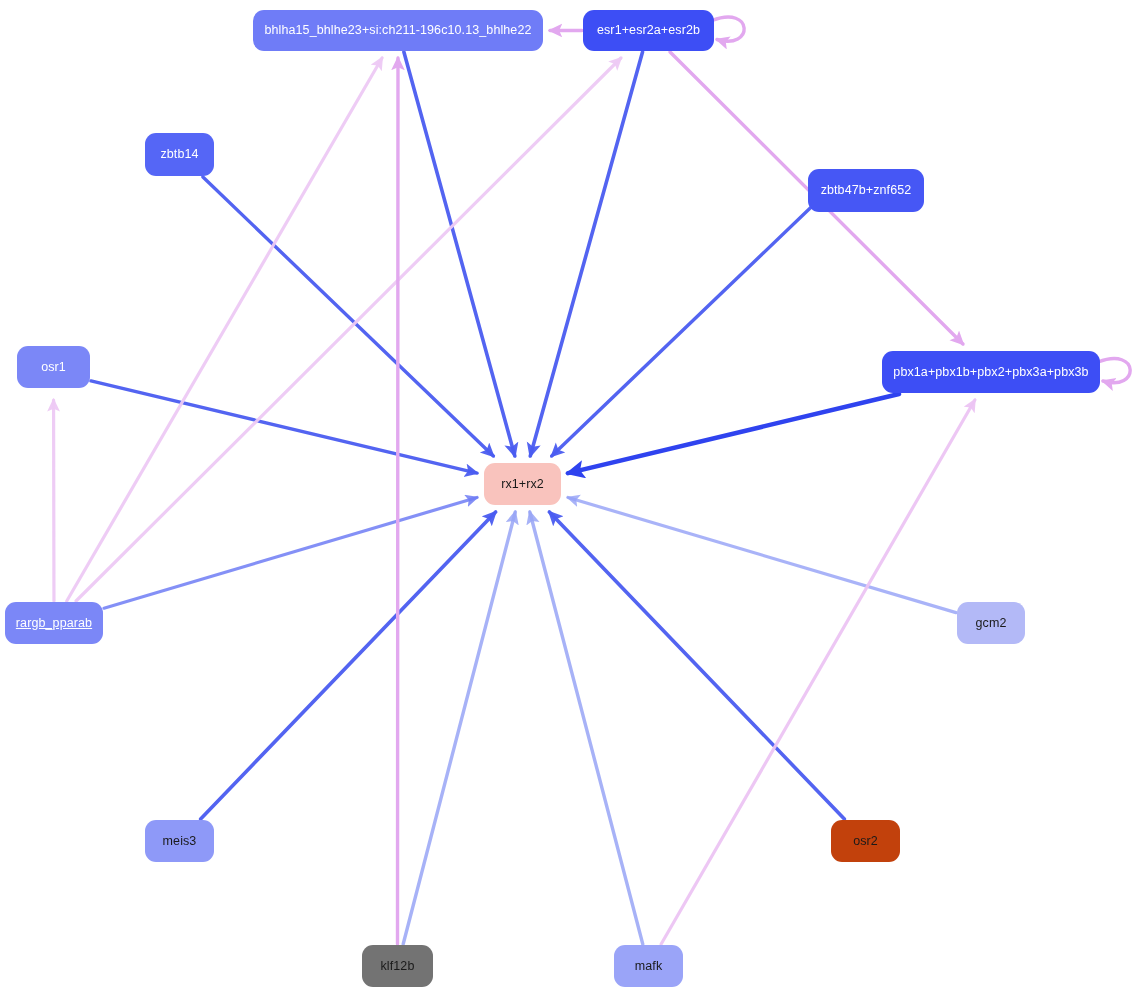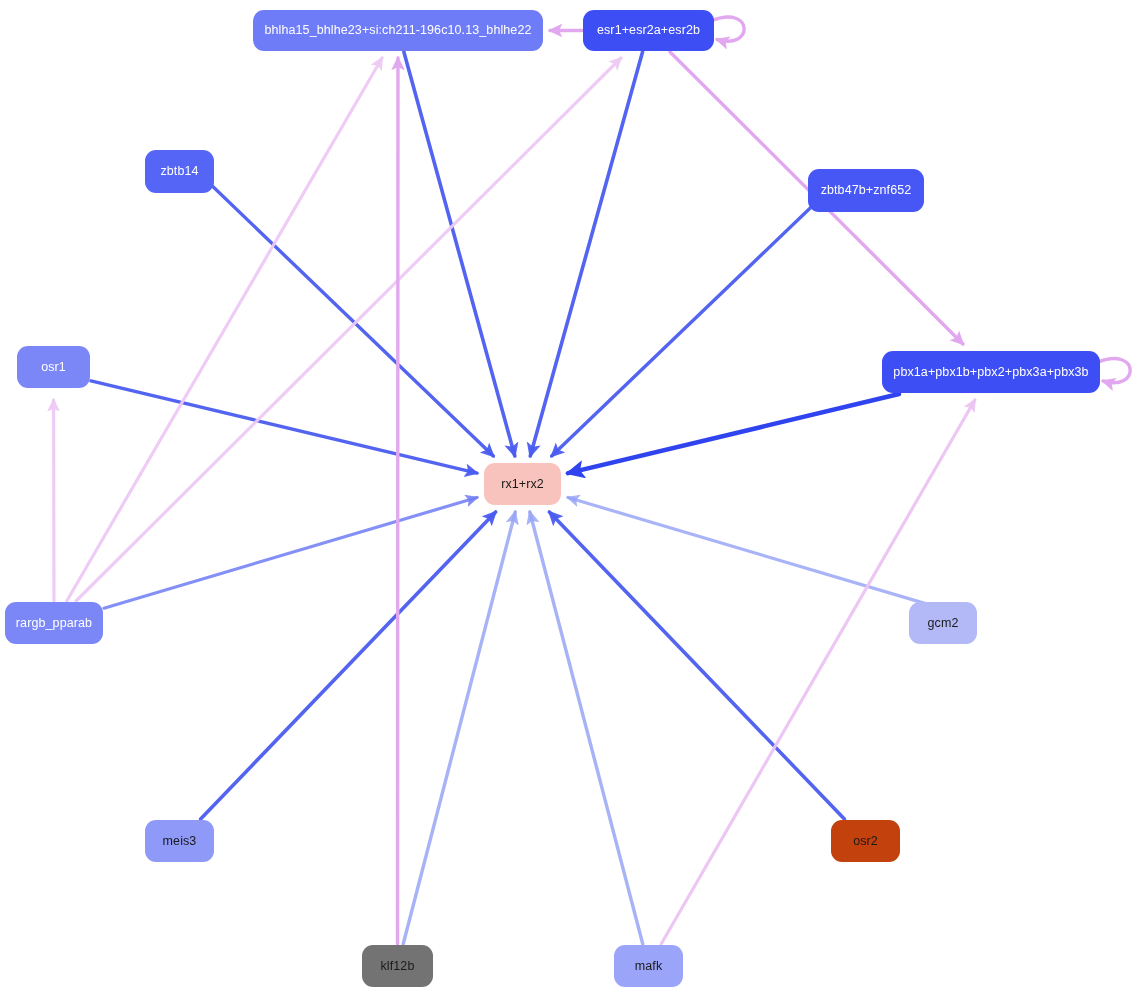--- a/index.html
+++ b/index.html
@@ -64,39 +64,39 @@
       <path d="M66.77299578059072,601 L382.0337552742616,58" fill="none" stroke="#edc9f4" stroke-opacity="0.95" stroke-width="3.2" stroke-linecap="round" marker-end="url(#edc9f4095)"></path>
       <path d="M76.07426160337553,601 L620.9071729957806,58" fill="none" stroke="#edc9f4" stroke-opacity="0.95" stroke-width="3.2" stroke-linecap="round" marker-end="url(#edc9f4095)"></path>
       <path d="M397.51175841795833,944 L397.9853019775521,58" fill="none" stroke="#e2a8ef" stroke-opacity="1" stroke-width="3.4" stroke-linecap="round" marker-end="url(#e2a8ef1)"></path>
     </svg>
 <div class="node dark" style="left: 253px; top: 10px; width: 290px; height: 41px; background: rgb(111, 124, 247);">
       <span>bhlha15_bhlhe23+si:ch211-196c10.13_bhlhe22</span>
     </div>
     <div class="node dark" style="left: 583px; top: 10px; width: 131px; height: 41px; background: rgb(61, 78, 245);">
       <span>esr1+esr2a+esr2b</span>
     </div>
-    <div class="node dark" style="left: 145px; top: 150px; width: 69px; height: 43px; background: rgb(85, 102, 246);">
+    <div class="node dark" style="left: 145px; top: 133px; width: 69px; height: 43px; background: rgb(85, 102, 246);">
       <span>zbtb14</span>
     </div>
     <div class="node dark" style="left: 808px; top: 133px; width: 116px; height: 43px; background: rgb(70, 87, 245); margin-top: 36px;">
       <span>zbtb47b+znf652</span>
     </div>
     <div class="node dark" style="left: 17px; top: 346px; width: 73px; height: 42px; background: rgb(123, 135, 247);">
       <span>osr1</span>
     </div>
     <div class="node dark" style="left: 882px; top: 351px; width: 218px; height: 42px; background: rgb(61, 78, 245);">
       <span>pbx1a+pbx1b+pbx2+pbx3a+pbx3b</span>
     </div>
     <div class="node light" style="left: 484px; top: 463px; width: 77px; height: 42px; background: rgb(249, 195, 189);">
       <span>rx1+rx2</span>
     </div>
-    <div class="node dark" style="left: 5px; top: 602px; width: 98px; height: 42px; background: rgb(123, 135, 247);">
+    <div class="node dark" style="left: 5px; top: 602px; width: 98px; height: 42px; background: rgb(123, 135, 247); text-decoration: underline;">
       <span>rargb_pparab</span>
     </div>
-    <div class="node light" style="left: 909px; top: 602px; width: 68px; height: 42px; background: rgb(179, 185, 247);">
+    <div class="node light" style="left: 957px; top: 602px; width: 68px; height: 42px; background: rgb(179, 185, 247);">
       <span>gcm2</span>
     </div>
     <div class="node light" style="left: 145px; top: 820px; width: 69px; height: 42px; background: rgb(142, 153, 248);">
       <span>meis3</span>
     </div>
     <div class="node light" style="left: 831px; top: 820px; width: 69px; height: 42px; background: #c2410c;">
       <span>osr2</span>
     </div>
     <div class="node light" style="left: 362px; top: 945px; width: 71px; height: 42px; background: #737373;">
       <span>klf12b</span>

